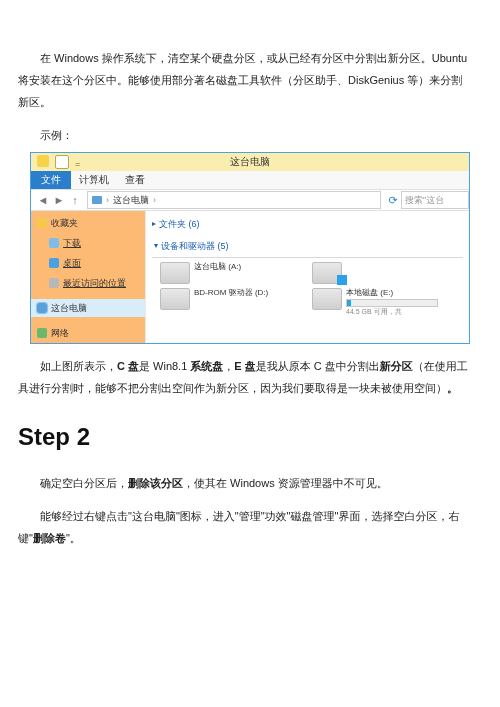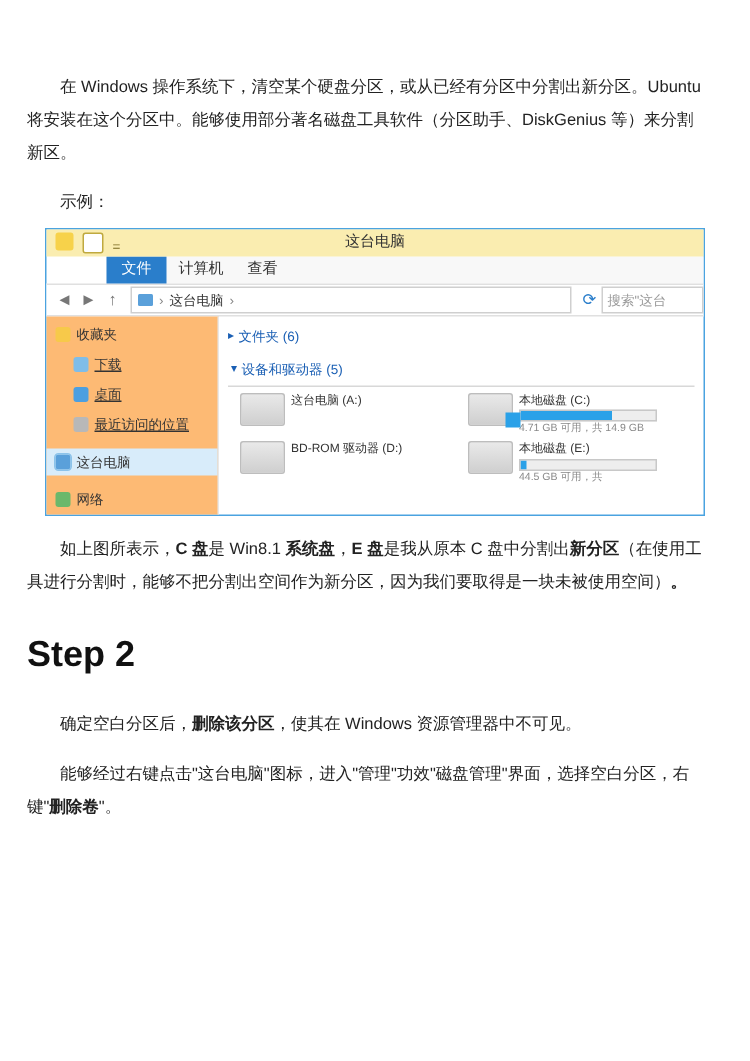--- a/index.html
+++ b/index.html
@@ -60,21 +60,20 @@
     border-radius: 2px;
   }
   .tb-ico.doc { background: #fff; border:1px solid #bfa93f; }
 
   .menubar {
     height: 18px;
     display: flex;
     align-items: center;
     font-size: 10px;
     background: #f8f8f8;
-    margin-left: 40px;
   }
   .menu-file {
     background: #2a7ecb;
     color: #fff;
     padding: 0 10px;
     height: 100%;
     display: flex; align-items: center;
   }
   .menu-item { padding: 0 8px; color: #333; }
 
@@ -274,27 +273,20 @@
           </div>
         </div>
 
         <div class="drives">
           <div class="drive small">
             <div class="dv-icon"></div>
             <div class="dv-text"><span>这台电脑 (A:)</span></div>
           </div>
           <div class="drive">
             <div class="dv-icon win"></div>
-            <div class="dv-text">
-              <span>本地磁盘 (C:)</span>
-              <div class="dv-bar">
-                  <div class="fill" style="width:68%"></div>
-                </div>
-              <div class="dv-sub">4.71 GB 可用，共 14.9 GB</div>
-            </div>
           </div>
           <div class="drive small">
             <div class="dv-icon"></div>
             <div class="dv-text"><span>BD-ROM 驱动器 (D:)</span></div>
           </div>
           <div class="drive">
             <div class="dv-icon"></div>
             <div class="dv-text">
               <span>本地磁盘 (E:)</span>
               <div class="dv-bar">

